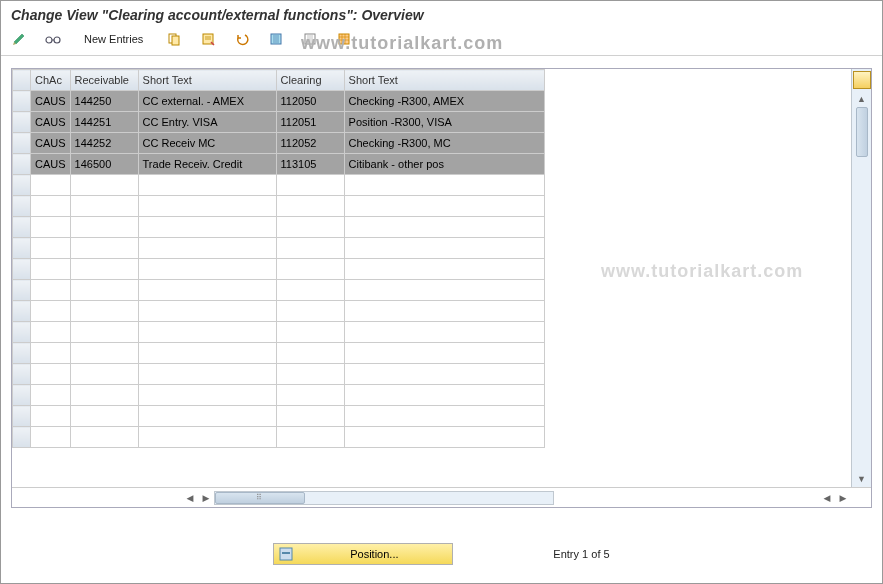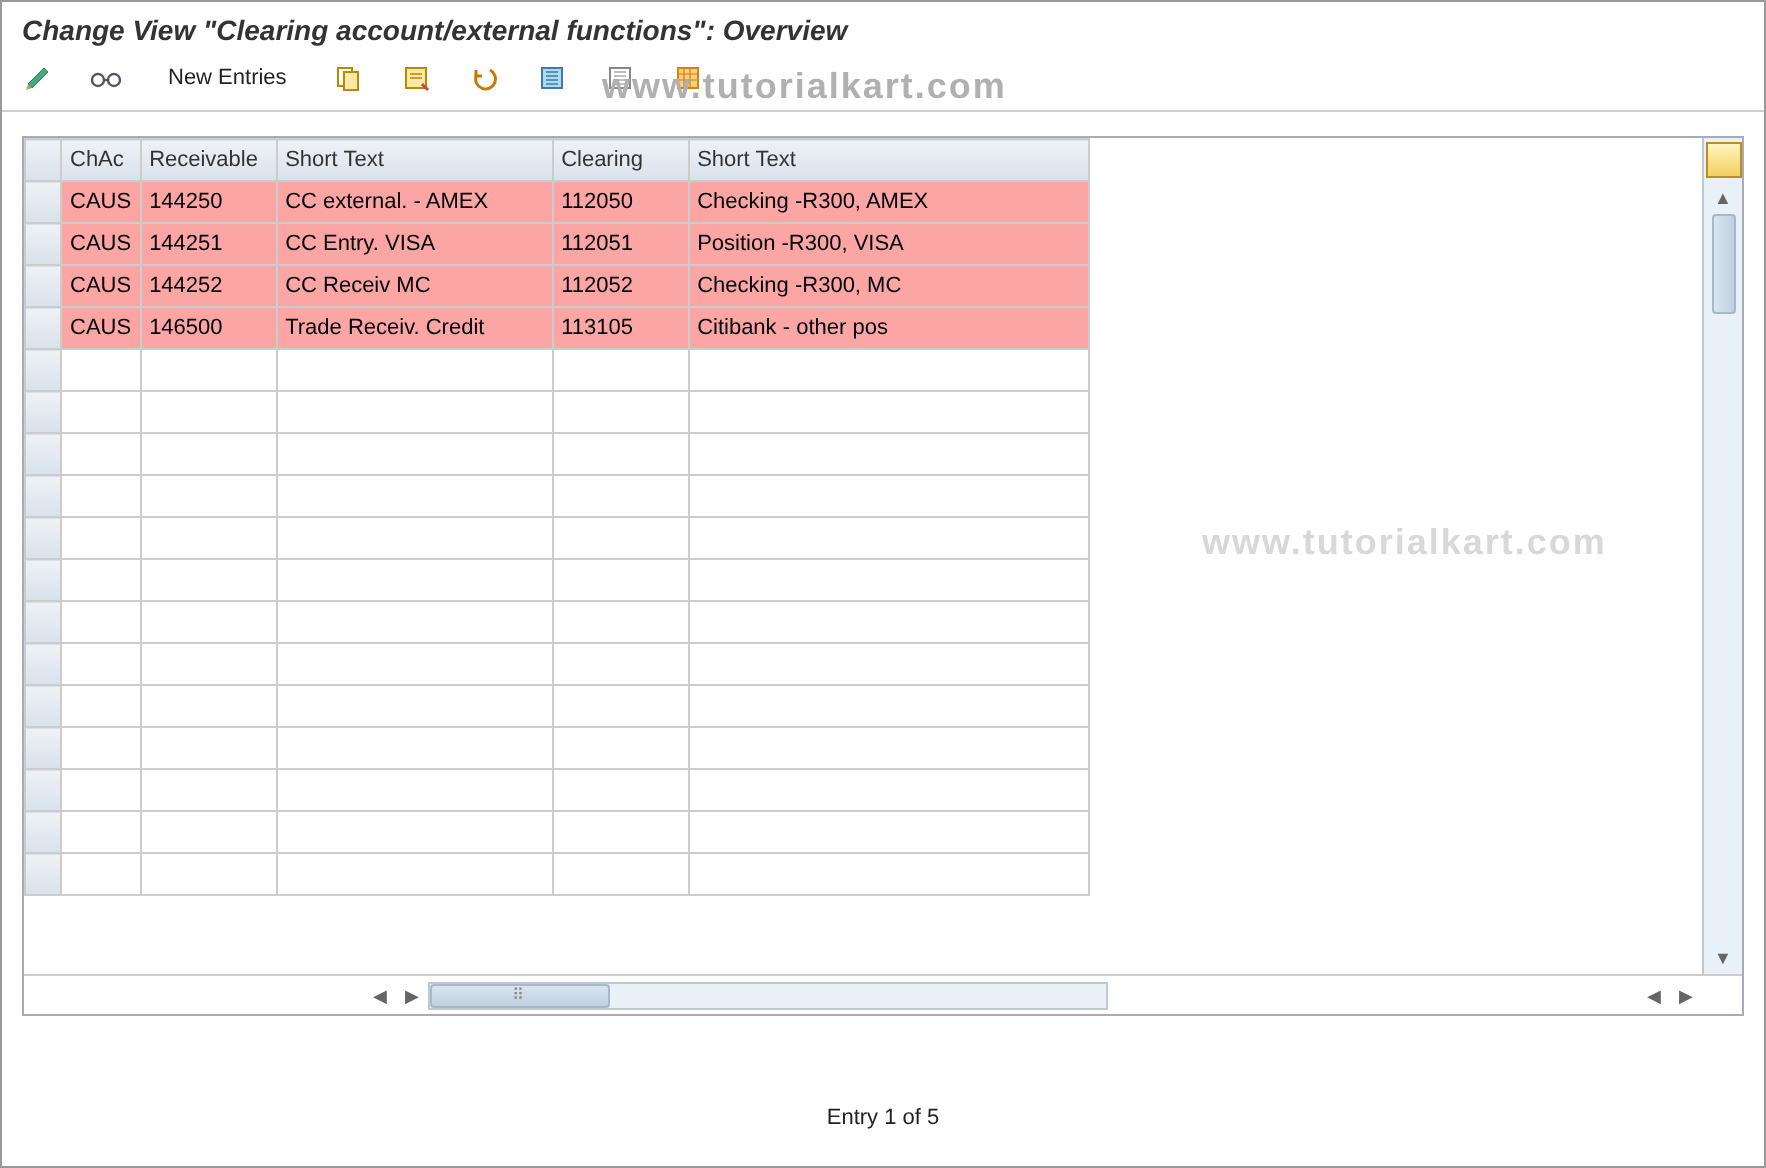--- a/index.html
+++ b/index.html
@@ -96,21 +96,21 @@
   th {
     background: linear-gradient(#eef2f6, #d9e1ea);
     color: #333;
     font-weight: normal;
   }
   .rowsel {
     width: 18px;
     background: linear-gradient(#eef2f6, #d9e1ea);
     border: 1px solid #ccc;
   }
-  td.data { background: #fca5a5; }
+  td.data { background: #a3a3a3; }
   td.empty { background: #fff; }
   .col-chac { width: 38px; }
   .col-recv { width: 68px; }
   .col-st1 { width: 138px; }
   .col-clear { width: 68px; }
   .col-st2 { width: 200px; }
   .vscroll {
     width: 20px;
     background: #e8f0f8;
     border-left: 1px solid #c0c8d0;
@@ -435,14 +435,23 @@
       <div class="hscroll-thumb">⠿</div>
     </div>
     <div style="flex:1"></div>
     <span class="hscroll-btn">◀</span>
     <span class="hscroll-btn">▶</span>
     <div style="width:20px"></div>
   </div>
 </div>
 
 <div class="footer">
+  <div class="position-btn">
+    <span class="pos-icon">
+      <svg width="14" height="14">
+          <rect x="1" y="1" width="12" height="12" fill="#cde" stroke="#58a"></rect>
+          <rect x="3" y="5" width="8" height="2" fill="#58a"></rect>
+        </svg>
+    </span>
+    <span style="flex:1;text-align:center">Position...</span>
+  </div>
   <span class="entry-text">Entry 1 of 5</span>
 </div>
 
 </body></html>

